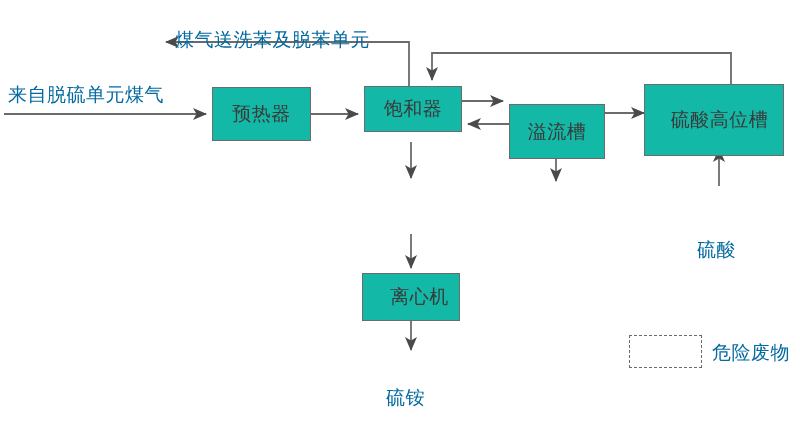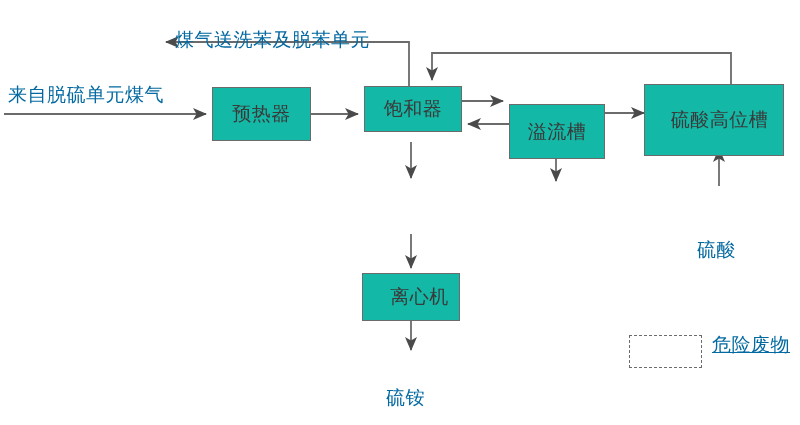--- a/index.html
+++ b/index.html
@@ -123,15 +123,15 @@
   <div class="free-label" style="left:8px; top:82px;">来自脱硫单元煤气</div>
 
   <div class="free-label" style="left:175px; top:27px;">煤气送洗苯及脱苯单元</div>
 
   <div class="free-label" style="left:697px; top:193px;margin-top:44px;">硫酸</div>
 
   <div class="free-label" style="left:386px; top:355px;margin-top:30px;">硫铵</div>
 
   <div class="legend-swatch" style="left:629px; top:335px; width:73px; height:33px;"></div>
 
-  <div class="free-label" style="left:712px; top:332px;text-decoration:underline;">危险废物</div>
+  <div class="free-label" style="left:712px; top:340px;">危险废物</div>
 
 </div>
 
 </body></html>

